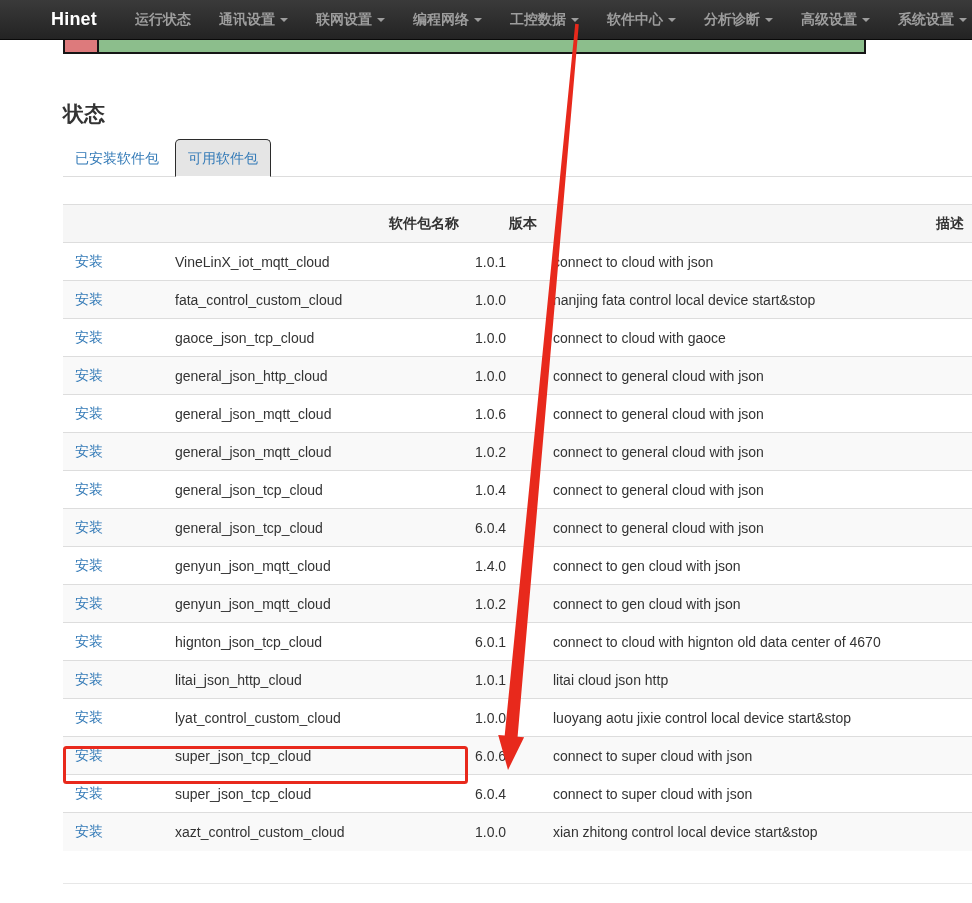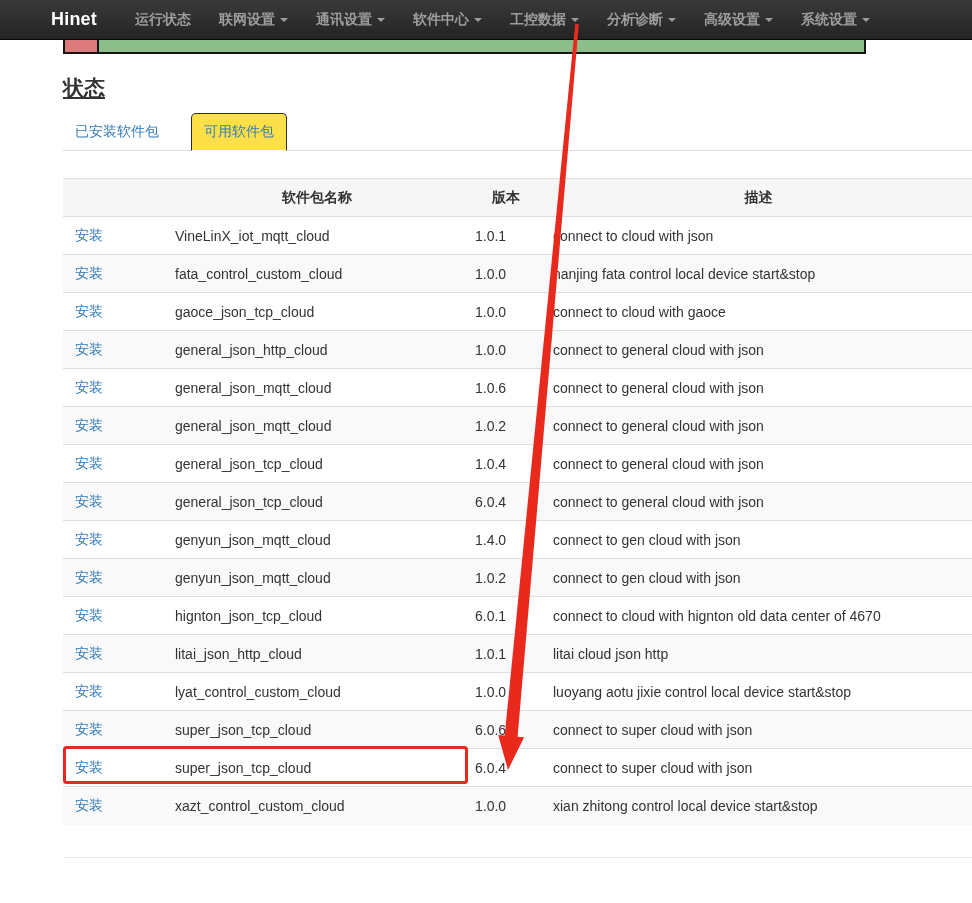--- a/index.html
+++ b/index.html
@@ -29,40 +29,40 @@
   
   .progress-strip {
     position:absolute; left:63px; top:40px; width:803px; height:14px;
     border:2px solid #151515; border-top:none; display:flex; overflow:hidden;
   }
   .seg-red   { width:34px; border-right:2px solid #151515; }
   .seg-green { flex:1; }
 
   
   .container { margin-left:63px; width:909px; }
-  .page-title { font-size:21px; font-weight:bold; color:#333; margin:36px 0 0 0; line-height:24px;text-decoration:underline; }
-
-  
-  .tabs { margin-top:13px; border-bottom:1px solid #ddd; display:flex; align-items:flex-end;font-family:Liberation Serif, serif; }
+  .page-title { font-size:21px; font-weight:bold; color:#333; margin:62px 0 0 0; line-height:24px; }
+
+  
+  .tabs { margin-top:13px; border-bottom:1px solid #ddd; display:flex; align-items:flex-end; }
   .tab {
     font-size:14px; color:#337ab7; text-decoration:none;
     padding:9px 12px; line-height:18px; display:block; white-space:nowrap;
   }
   .tab.active {
     border:1px solid #2b2b2b; border-bottom:1px solid #fff;
-    border-radius:5px 5px 0 0; margin-bottom:-1px; margin-left:20px; background:#fde047;
+    border-radius:5px 5px 0 0; margin-bottom:-1px; margin-left:4px; background:#e5e5e5;
   }
 
   
   .table-wrap { margin-top:27px; }
   table { border-collapse:collapse; width:100%; table-layout:fixed; font-size:14px; color:#333; }
   col.c-action { width:104px; } col.c-name { width:300px; } col.c-version { width:78px; }
   thead th {
     background:#f6f6f6; border-top:1px solid #ddd; border-bottom:1px solid #ddd;
-    font-weight:bold; text-align:center; height:38px; padding:4px 8px;
+    font-weight:bold; text-align:right; height:38px; padding:4px 8px;
   }
   tbody td { height:38px; padding:0 8px; border-top:1px solid #ddd; white-space:nowrap; overflow:hidden; }
   tbody tr:first-child td { border-top:none; }
   tbody tr:nth-child(even) { background:#f9f9f9; }
   th:first-child, td:first-child { padding-left:12px; }
   a.install { color:#337ab7; text-decoration:none; }
 
   .bottom-rule { margin-top:32px; border:0; border-top:1px solid #e7e7e7; }
 
   
@@ -71,30 +71,33 @@
 </head>
 <body>
 
 <nav class="navbar">
   <a href="#" class="brand">Hinet</a>
   <ul class="nav-menu">
       <li>
         <a href="#">运行状态</a>
       </li>
       <li>
+        <a href="#">通讯设置<span class="caret"></span></a>
+      </li>
+      <li>
         <a href="#">联网设置<span class="caret"></span></a>
       </li>
       <li>
-        <a href="#">通讯设置<span class="caret"></span></a>
+        <a href="#">编程网络<span class="caret"></span></a>
+      </li>
+      <li>
+        <a href="#">工控数据<span class="caret"></span></a>
       </li>
       <li>
         <a href="#">软件中心<span class="caret"></span></a>
-      </li>
-      <li>
-        <a href="#">工控数据<span class="caret"></span></a>
       </li>
       <li>
         <a href="#">分析诊断<span class="caret"></span></a>
       </li>
       <li>
         <a href="#">高级设置<span class="caret"></span></a>
       </li>
       <li>
         <a href="#">系统设置<span class="caret"></span></a>
       </li>

